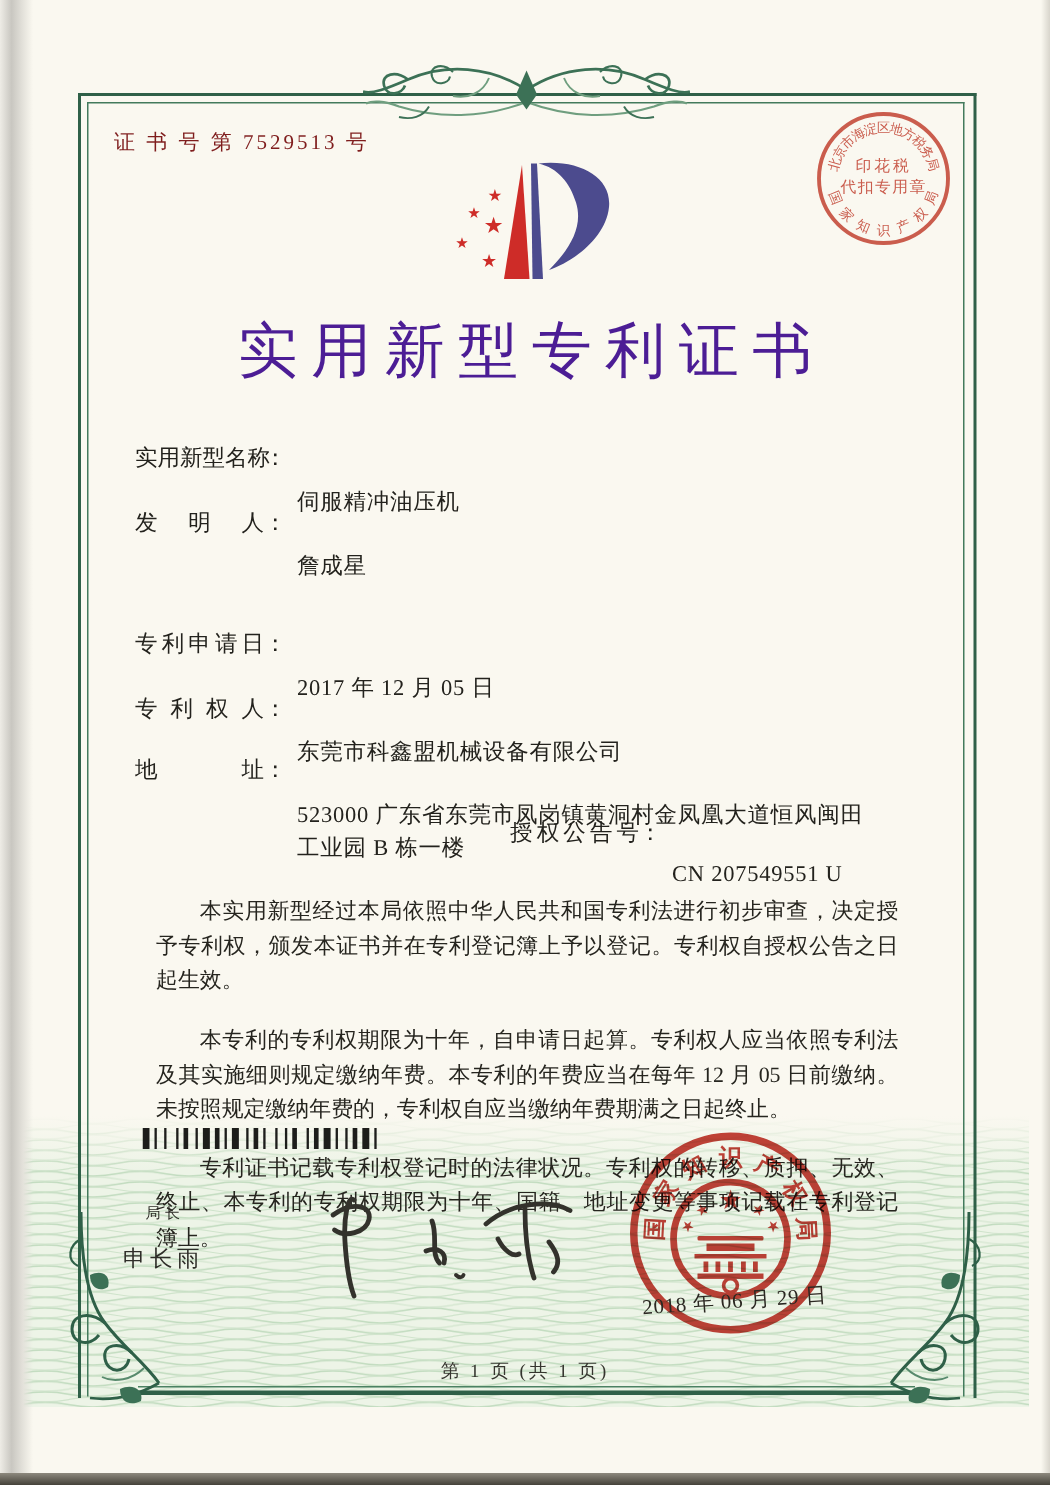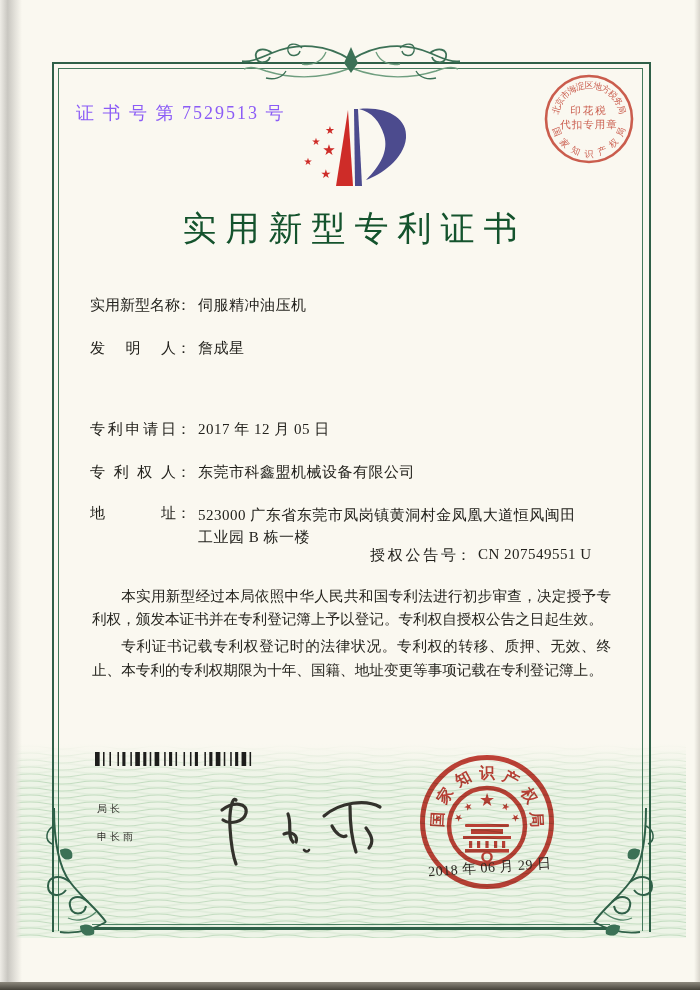--- a/index.html
+++ b/index.html
@@ -16,38 +16,38 @@
   
   .frame-outer{position:absolute;left:52px;top:62px;width:595px;height:868px;
     border-top:2.5px solid #2f6048;border-left:2.5px solid #2f6048;border-right:2.5px solid #2f6048;}
   .frame-inner{position:absolute;left:58px;top:68px;width:583px;height:862px;
     border-top:1px solid #437a5c;border-left:1px solid #437a5c;border-right:1px solid #437a5c;}
   .bottom-rule-thin{position:absolute;left:92px;top:924px;width:518px;height:1px;background:#4b8163;}
   .bottom-rule{position:absolute;left:92px;top:927px;width:518px;height:2.6px;background:#2f6048;}
   .ornament{position:absolute;}
   .corner-right{transform:scaleX(-1);}
   
-  .cert-no{position:absolute;left:76px;top:101px;font-size:18px;letter-spacing:2px;color:#8b5cf6;}
+  .cert-no{position:absolute;left:76px;top:86px;font-size:14px;letter-spacing:2px;color:#7f1d1d;}
   .logo{position:absolute;left:284px;top:96px;width:136px;height:102px;}
-  .title{position:absolute;left:0;top:206px;width:700px;text-align:center;font-size:34px;
-    letter-spacing:9px;text-indent:9px;color:#14532d;font-weight:500;}
+  .title{position:absolute;left:0;top:206px;width:700px;text-align:center;font-size:40px;
+    letter-spacing:9px;text-indent:9px;color:#4c1d95;font-weight:500;}
   .field{position:absolute;left:90px;font-size:15px;color:#23221d;white-space:nowrap;}
   .flabel{display:inline-block;width:86px;text-align:justify;text-align-last:justify;vertical-align:top;}
   .colon{display:inline-block;margin-right:7px;vertical-align:top;}
-  .fvalue{display:inline-block;vertical-align:top;letter-spacing:0.5px;white-space:normal;}
+  .fvalue{display:inline-block;vertical-align:top;letter-spacing:0.5px;white-space:normal;margin-top:29px;}
   .addr .fvalue{width:430px;line-height:22px;}
-  .grant-no{left:370px;}
+  .grant-no{left:340px;}
   .legal{position:absolute;left:88px;top:581px;width:527px;font-size:14.6px;line-height:23.2px;
     color:#26251f;text-align:justify;}
-  .legal p{margin:4px;text-indent:2em;}
+  .legal p{margin:16px;text-indent:2em;}
   .barcode{position:absolute;left:95px;top:752px;width:164px;height:14px;}
   .sig-title{position:absolute;left:97px;top:802px;font-family:"Liberation Sans","DejaVu Sans",sans-serif;
     font-size:10px;letter-spacing:3px;color:#2e2d28;}
-  .sig-name{position:absolute;left:97px;top:830px;font-family:"Liberation Sans","DejaVu Sans",sans-serif;
-    font-size:10px;letter-spacing:3px;color:#2e2d28;}
+  .sig-name{position:absolute;left:82px;top:830px;font-family:"Liberation Sans","DejaVu Sans",sans-serif;
+    font-size:15px;letter-spacing:3px;color:#2e2d28;}
   .signature{position:absolute;left:200px;top:784px;width:200px;height:94px;}
   .office-seal{position:absolute;left:407px;top:742px;width:160px;height:160px;mix-blend-mode:multiply;opacity:0.93;}
   .seal-date{position:absolute;left:428px;top:858px;width:150px;font-size:14px;color:#2b2822;
     letter-spacing:0.5px;transform:rotate(-4deg);white-space:nowrap;}
   .tax-seal{position:absolute;left:534px;top:64px;width:110px;height:110px;mix-blend-mode:multiply;opacity:0.88;}
   .footer{position:absolute;left:0;top:906px;width:700px;text-align:center;font-size:12.5px;
     letter-spacing:2px;color:#36352f;}
   .arc-char{font-family:"Liberation Serif","DejaVu Serif",serif;}
 </style>
 </head>
@@ -146,20 +146,21 @@
   </div>
   <div class="field addr" style="top:504px">
     <span class="flabel">地址</span><span class="colon">：</span><span class="fvalue"><span>523000 广东省东莞市凤岗镇黄洞村金凤凰大道恒风闽田</span><br><span>工业园 B 栋一楼</span></span>
   </div>
   <div class="field grant-no" style="top:546px">
     <span class="flabel">授权公告号</span><span class="colon">：</span><span class="fvalue">CN 207549551 U</span>
   </div>
 
   <div class="legal">
     <p>本实用新型经过本局依照中华人民共和国专利法进行初步审查，决定授予专利权，颁发本证书并在专利登记簿上予以登记。专利权自授权公告之日起生效。</p>
+    <p>本专利的专利权期限为十年，自申请日起算。专利权人应当依照专利法及其实施细则规定缴纳年费。本专利的年费应当在每年 12 月 05 日前缴纳。未按照规定缴纳年费的，专利权自应当缴纳年费期满之日起终止。</p>
     <p>专利证书记载专利权登记时的法律状况。专利权的转移、质押、无效、终止、本专利的专利权期限为十年、国籍、地址变更等事项记载在专利登记簿上。</p>
   </div>
 
   <svg class="barcode" viewBox="0 0 164 14" preserveAspectRatio="none">
       <g id="bars" fill="#1d1d1b">
         <rect x="0" y="0" width="4.65" height="14"></rect>
         <rect x="8" y="0" width="1.55" height="14"></rect>
         <rect x="14.45" y="0" width="1.55" height="14"></rect>
         <rect x="22.45" y="0" width="1.55" height="14"></rect>
         <rect x="27.349999999999998" y="0" width="3.1" height="14"></rect>
@@ -254,17 +255,18 @@
         <text x="41.70476031808555" y="86.83530433026277" transform="rotate(22.666666666666657 41.70476031808555 86.83530433026277)" fill="#c8493a" font-size="9" text-anchor="middle" dominant-baseline="central">知</text>
         <text x="55" y="89.5" transform="rotate(0 55 89.5)" fill="#c8493a" font-size="9" text-anchor="middle" dominant-baseline="central">识</text>
         <text x="68.29523968191447" y="86.83530433026276" transform="rotate(-22.66666666666667 68.29523968191447 86.83530433026276)" fill="#c8493a" font-size="9" text-anchor="middle" dominant-baseline="central">产</text>
         <text x="79.53669573434973" y="79.25284648118533" transform="rotate(-45.33333333333333 79.53669573434973 79.25284648118533)" fill="#c8493a" font-size="9" text-anchor="middle" dominant-baseline="central">权</text>
         <text x="86.98784298255417" y="67.92392747284896" transform="rotate(-68 86.98784298255417 67.92392747284896)" fill="#c8493a" font-size="9" text-anchor="middle" dominant-baseline="central">局</text>
       </g>
     <text x="55" y="50" font-size="10.5" letter-spacing="2" text-anchor="middle" fill="#c8493a">印花税</text>
     <text x="55" y="64" font-size="10.5" letter-spacing="1" text-anchor="middle" fill="#c8493a">代扣专用章</text>
   </svg>
 
+  <div class="footer">第 1 页 (共 1 页)</div>
 
   <div class="shadow-left"></div>
   <div class="shadow-right"></div>
   <div class="shadow-bottom"></div>
 </div>
 
 </body></html>

